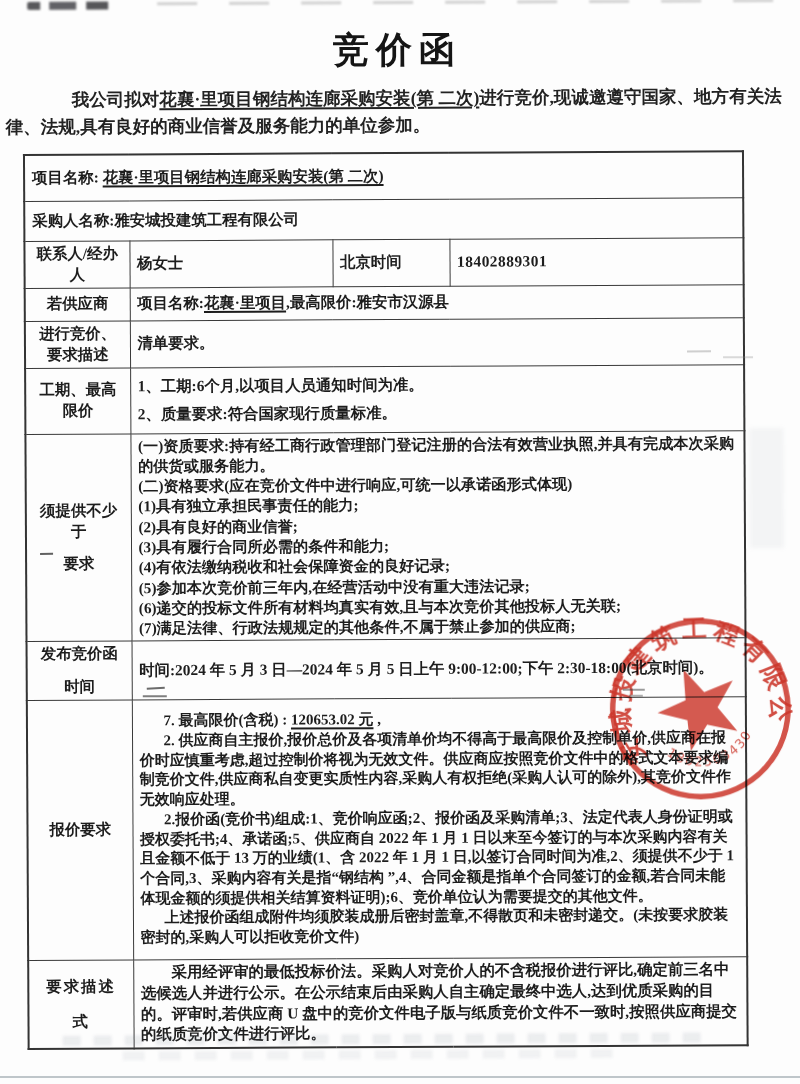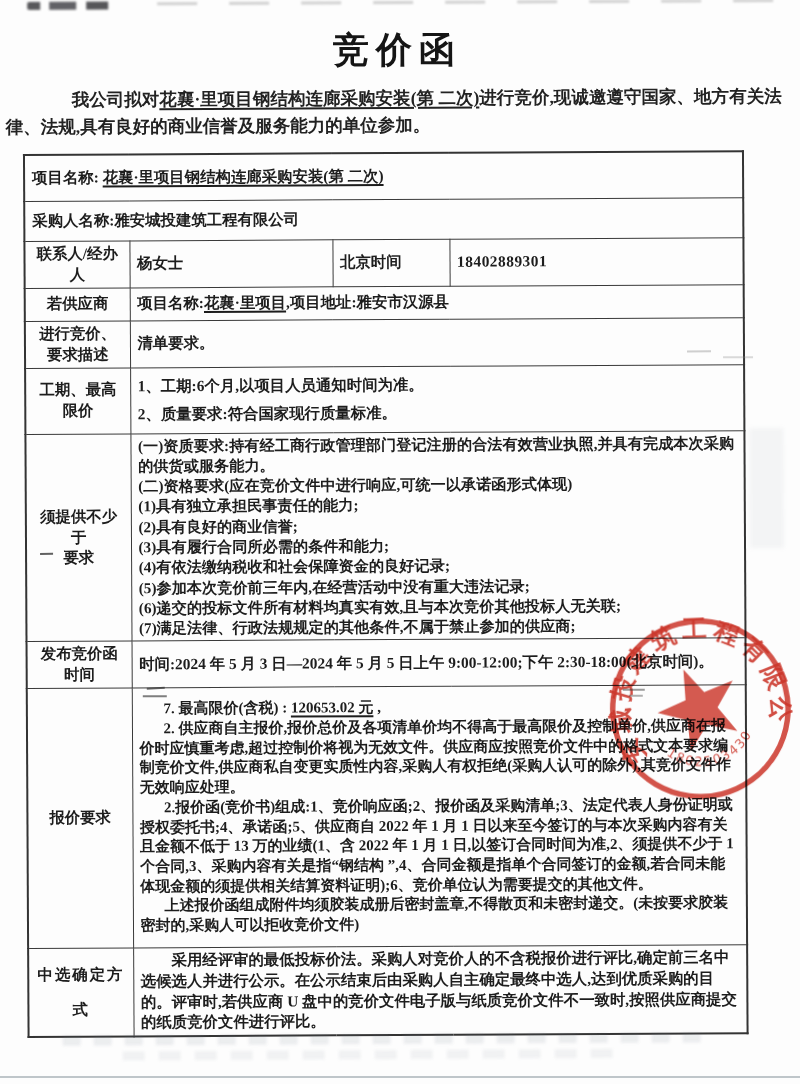--- a/index.html
+++ b/index.html
@@ -25,21 +25,21 @@
     border-collapse:collapse;table-layout:fixed;
     background:transparent;
   }
   table.bid td{
     border:1.6px solid #3a3a3a;
     font-size:15.4px;font-weight:600;color:#1d1d1d;
     padding:2px 7px;vertical-align:middle;line-height:1.35;
   }
   table.bid{border:2.4px solid #343434;}
   td.label{text-align:center;padding:2px 3px;}
-  td.label .lbl2{margin-top:0px;}
+  td.label .lbl2{margin-top:12px;}
   .gap2{margin-top:14px;}
   .leftlab{text-align:left;padding-left:5px;}
   .cell-left{text-align:left;}
   .val{padding-left:9px;}
   .contact-name{font-size:14px;letter-spacing:0;}
   .phone{font-size:16px;letter-spacing:.5px;}
   .sched div{line-height:28px;}
   .qual div{line-height:20.3px;font-size:15.2px;}
   .quote p{margin:0;text-indent:1.6em;line-height:19.7px;font-size:15px;}
   .pub{line-height:21px;}
@@ -96,21 +96,21 @@
       <td colspan="4" class="cell-left"><span>采购人名称:</span><span>雅安城投建筑工程有限公司</span></td>
     </tr>
     <tr style="height:47px">
       <td class="label contact-name">联系人/经办人</td>
       <td class="cell-left val">杨女士</td>
       <td class="cell-left val">北京时间</td>
       <td class="cell-left val phone">18402889301</td>
     </tr>
     <tr style="height:33px">
       <td class="label">若供应商</td>
-      <td colspan="3" class="cell-left"><span>项目名称:</span><span class="u">花襄·里项目</span><span>,项目地址:雅安市汉源县</span></td>
+      <td colspan="3" class="cell-left"><span>项目名称:</span><span class="u">花襄·里项目</span><span>,最高限价:雅安市汉源县</span></td>
     </tr>
     <tr style="height:47px">
       <td class="label leftlab">进行竞价、要求描述</td>
       <td colspan="3" class="cell-left">清单要求。</td>
     </tr>
     <tr style="height:66px">
       <td class="label">工期、最高限价</td>
       <td colspan="3" class="cell-left sched">
         <div>1、工期:6个月,以项目人员通知时间为准。</div>
         <div>2、质量要求:符合国家现行质量标准。</div>
@@ -144,21 +144,21 @@
       <td class="label">报价要求</td>
       <td colspan="3" class="cell-left quote">
         <p><span>7. 最高限价(含税) :</span> <span class="u">120653.02 元</span><span> ,</span></p>
         <p>2. 供应商自主报价,报价总价及各项清单价均不得高于最高限价及控制单价,供应商在报价时应慎重考虑,超过控制价将视为无效文件。供应商应按照竞价文件中的格式文本要求编制竞价文件,供应商私自变更实质性内容,采购人有权拒绝(采购人认可的除外),其竞价文件作无效响应处理。</p>
         <p>2.报价函(竞价书)组成:1、竞价响应函;2、报价函及采购清单;3、法定代表人身份证明或授权委托书;4、承诺函;5、供应商自 2022 年 1 月 1 日以来至今签订的与本次采购内容有关且金额不低于 13 万的业绩(1、含 2022 年 1 月 1 日,以签订合同时间为准,2、须提供不少于 1 个合同,3、采购内容有关是指“钢结构 ”,4、合同金额是指单个合同签订的金额,若合同未能体现金额的须提供相关结算资料证明);6、竞价单位认为需要提交的其他文件。</p>
         <p>上述报价函组成附件均须胶装成册后密封盖章,不得散页和未密封递交。(未按要求胶装密封的,采购人可以拒收竞价文件)</p>
       </td>
     </tr>
     <tr style="height:85px">
       <td class="label award-label">
-        <div>中选确定方</div>
+        <div>要求描述</div>
         <div class="gap2">式</div>
       </td>
       <td colspan="3" class="cell-left award">采用经评审的最低投标价法。采购人对竞价人的不含税报价进行评比,确定前三名中选候选人并进行公示。在公示结束后由采购人自主确定最终中选人,达到优质采购的目的。评审时,若供应商 U 盘中的竞价文件电子版与纸质竞价文件不一致时,按照供应商提交的纸质竞价文件进行评比。</td>
     </tr>
   </tbody>
     </table>
 
   <svg class="stamp" viewBox="0 0 200 200" aria-hidden="true">
     <defs>
       <path id="arcTop" d="M 40.2 141.9 A 73 73 0 1 1 159.8 141.9"></path>

